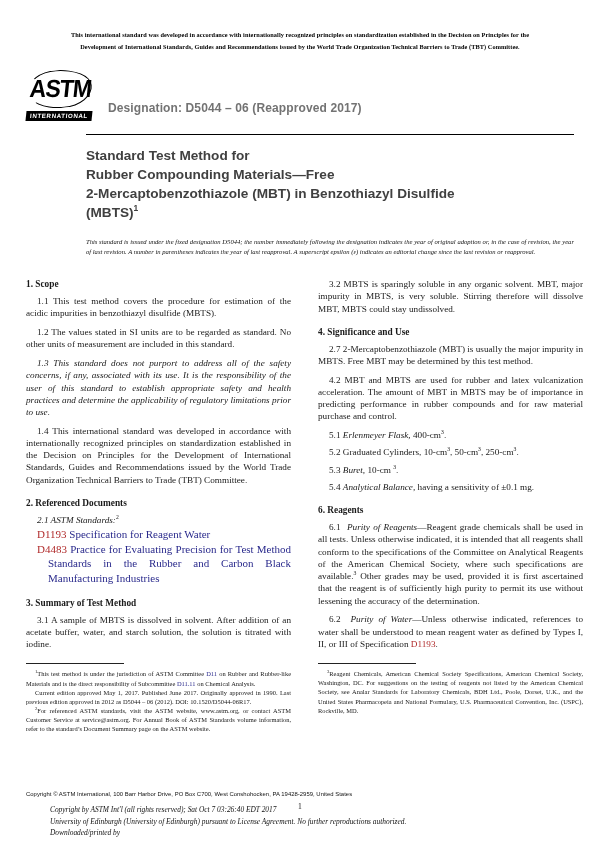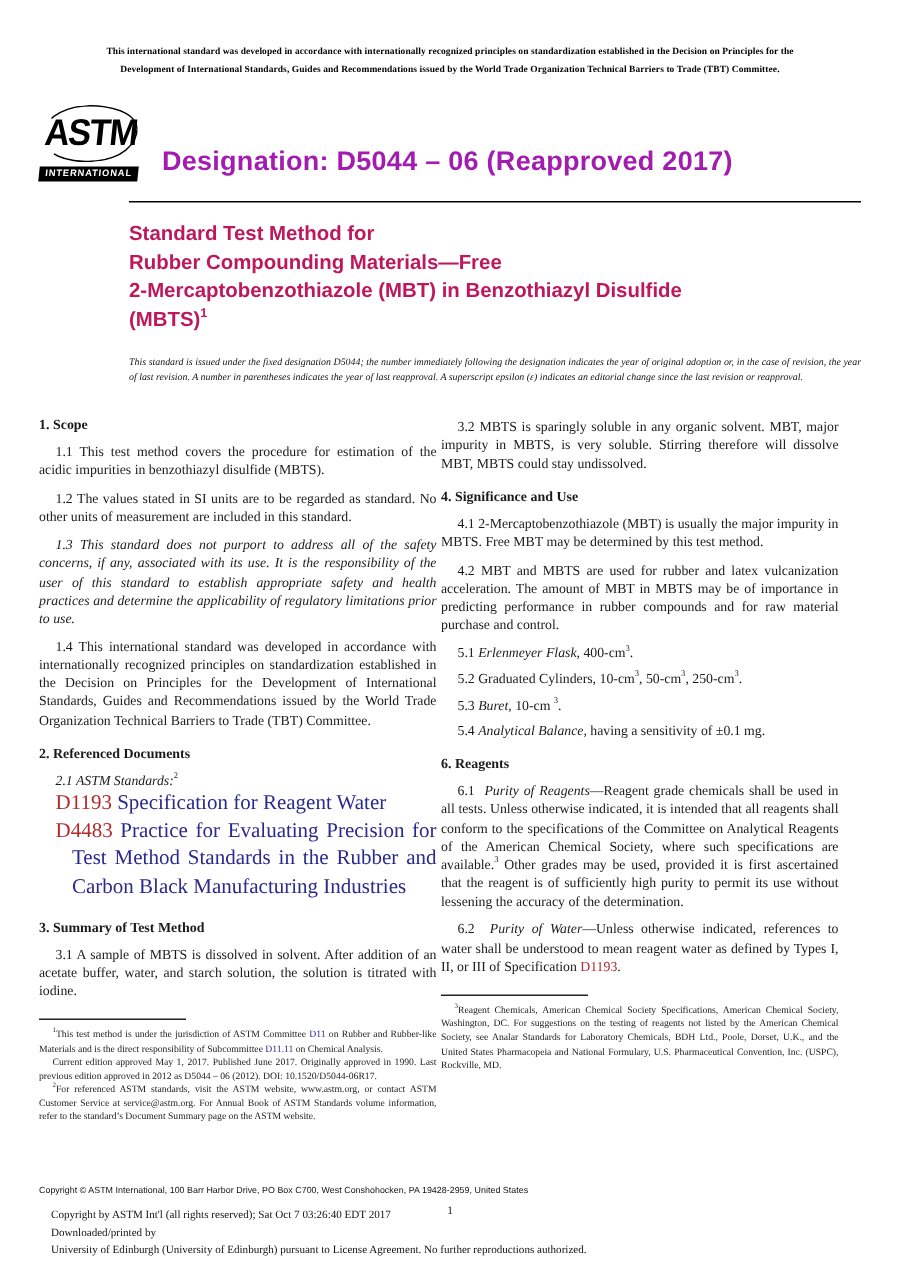--- a/index.html
+++ b/index.html
@@ -80,58 +80,58 @@
     font-weight: bold;
     font-size: 6.2px;
     letter-spacing: 0.6px;
     text-align: center;
     padding: 1.4px 0 1.6px 0;
     transform: skewX(-6deg);
   }
   .designation {
     font-family: "Liberation Sans", sans-serif;
     font-weight: bold;
-    font-size: 18px;
-    color: #a21caf;
+    font-size: 12px;
+    color: #737373;
     margin-left: 16px;
     letter-spacing: 0.01em;
     margin-top: 24px;
   }
 
   
   .title-rule {
     border-top: 1.6px solid #000;
     margin: 10px 0 0 60px;
   }
   .doc-title {
     font-family: "Liberation Sans", sans-serif;
     font-weight: bold;
     font-size: 13.6px;
     line-height: 1.42;
-    color: #be185d;
+    color: #404040;
     margin: 11px 0 12px 60px;
   }
   .doc-title sup {
     font-size: 62%;
     vertical-align: super;
   }
   .issue-note {
     font-style: italic;
     font-size: 6.6px;
     line-height: 1.62;
     color: #111;
     margin: 14px 0 0 60px;
     text-align: justify;
   }
 
   
   .columns {
     display: flex;
     margin-top: 20px;
-    gap: 3px;
+    gap: 27px;
   }
   .col {
     width: 265px;
     flex: 0 0 265px;
   }
   h2.sec {
     font-family: "Liberation Serif", serif;
     font-weight: bold;
     font-size: 9.3px;
     margin: 11px 0 5px 0;
@@ -143,21 +143,21 @@
     line-height: 1.33;
     margin: 0 0 6.5px 0;
     text-align: justify;
     text-indent: 11px;
     hyphens: auto;
   }
   p.para.noind { text-indent: 0; }
   p.para sup { font-size: 62%; vertical-align: super; line-height: 0; }
 
   .ref-entry {
-    font-size: 14px;
+    font-size: 11px;
     line-height: 1.33;
     margin: 0 0 0 0;
     padding-left: 22px;
     text-indent: -11px;
     text-align: justify;
     color: #2a2a8c;
   }
   .ref-code { color: #b02a2a; }
   .link-red { color: #b02a2a; }
   .link-blue { color: #2a2a8c; }
@@ -189,21 +189,22 @@
     font-family: "Liberation Sans", sans-serif;
     font-size: 5.9px;
     color: #111;
     letter-spacing: 0.005em;
     margin-bottom: 7px;
   }
   .licblock {
     font-size: 7.4px;
     line-height: 1.52;
     color: #111;
-    margin-left: 8px;
+    margin-left: 24px;
+    font-style: italic;
   }
   .pageno {
     position: absolute;
     left: 50%;
     top: 11px;
     transform: translateX(-50%);
     font-size: 7.6px;
     color: #111;
   }
 </style>
@@ -271,21 +272,21 @@
       <p class="fn">
         <sup>2</sup><span>For referenced ASTM standards, visit the ASTM website, www.astm.org, or contact ASTM Customer Service at service@astm.org. For Annual Book of ASTM Standards volume information, refer to the standard’s Document Summary page on the ASTM website.</span>
       </p>
     </div>
 
     <div class="col">
 
       <p class="para">3.2  MBTS is sparingly soluble in any organic solvent. MBT, major impurity in MBTS, is very soluble. Stirring therefore will dissolve MBT, MBTS could stay undissolved.</p>
 
       <h2 class="sec">4.  Significance and Use</h2>
-      <p class="para">4.1  2-Mercaptobenzothiazole (MBT) is usually the major impurity in MBTS. Free MBT may be determined by this test method.</p>
+      <p class="para">2.7  2-Mercaptobenzothiazole (MBT) is usually the major impurity in MBTS. Free MBT may be determined by this test method.</p>
       <p class="para">4.2  MBT and MBTS are used for rubber and latex vulcanization acceleration. The amount of MBT in MBTS may be of importance in predicting performance in rubber compounds and for raw material purchase and control.</p>
 
       <p class="para noind" style="padding-left:11px;margin-bottom:5px;">
         <span>5.1</span>
         <span style="font-style:italic">Erlenmeyer Flask,</span>
         <span>400-cm</span><sup>3</sup>.
       </p>
       <p class="para noind" style="padding-left:11px;margin-bottom:5px;">
         <span>5.2</span>
         <span style="">Graduated Cylinders,</span>
@@ -314,19 +315,19 @@
       <p class="fn">
         <sup>3</sup><span>Reagent Chemicals, American Chemical Society Specifications, American Chemical Society, Washington, DC. For suggestions on the testing of reagents not listed by the American Chemical Society, see Analar Standards for Laboratory Chemicals, BDH Ltd., Poole, Dorset, U.K., and the United States Pharmacopeia and National Formulary, U.S. Pharmaceutical Convention, Inc. (USPC), Rockville, MD.</span>
       </p>
     </div>
   </div>
 
   <div class="footer">
     <div class="copyline">Copyright © ASTM International, 100 Barr Harbor Drive, PO Box C700, West Conshohocken, PA 19428-2959, United States</div>
     <div class="licblock">
       <div>Copyright by ASTM Int'l (all rights reserved); Sat Oct  7 03:26:40 EDT 2017</div>
+      <div>University of Edinburgh (University of Edinburgh) pursuant to License Agreement. No further reproductions authorized.</div>
       <div>Downloaded/printed by</div>
-      <div>University of Edinburgh (University of Edinburgh) pursuant to License Agreement. No further reproductions authorized.</div>
     </div>
     <div class="pageno">1</div>
   </div>
 
 </div>
 
 </body></html>

